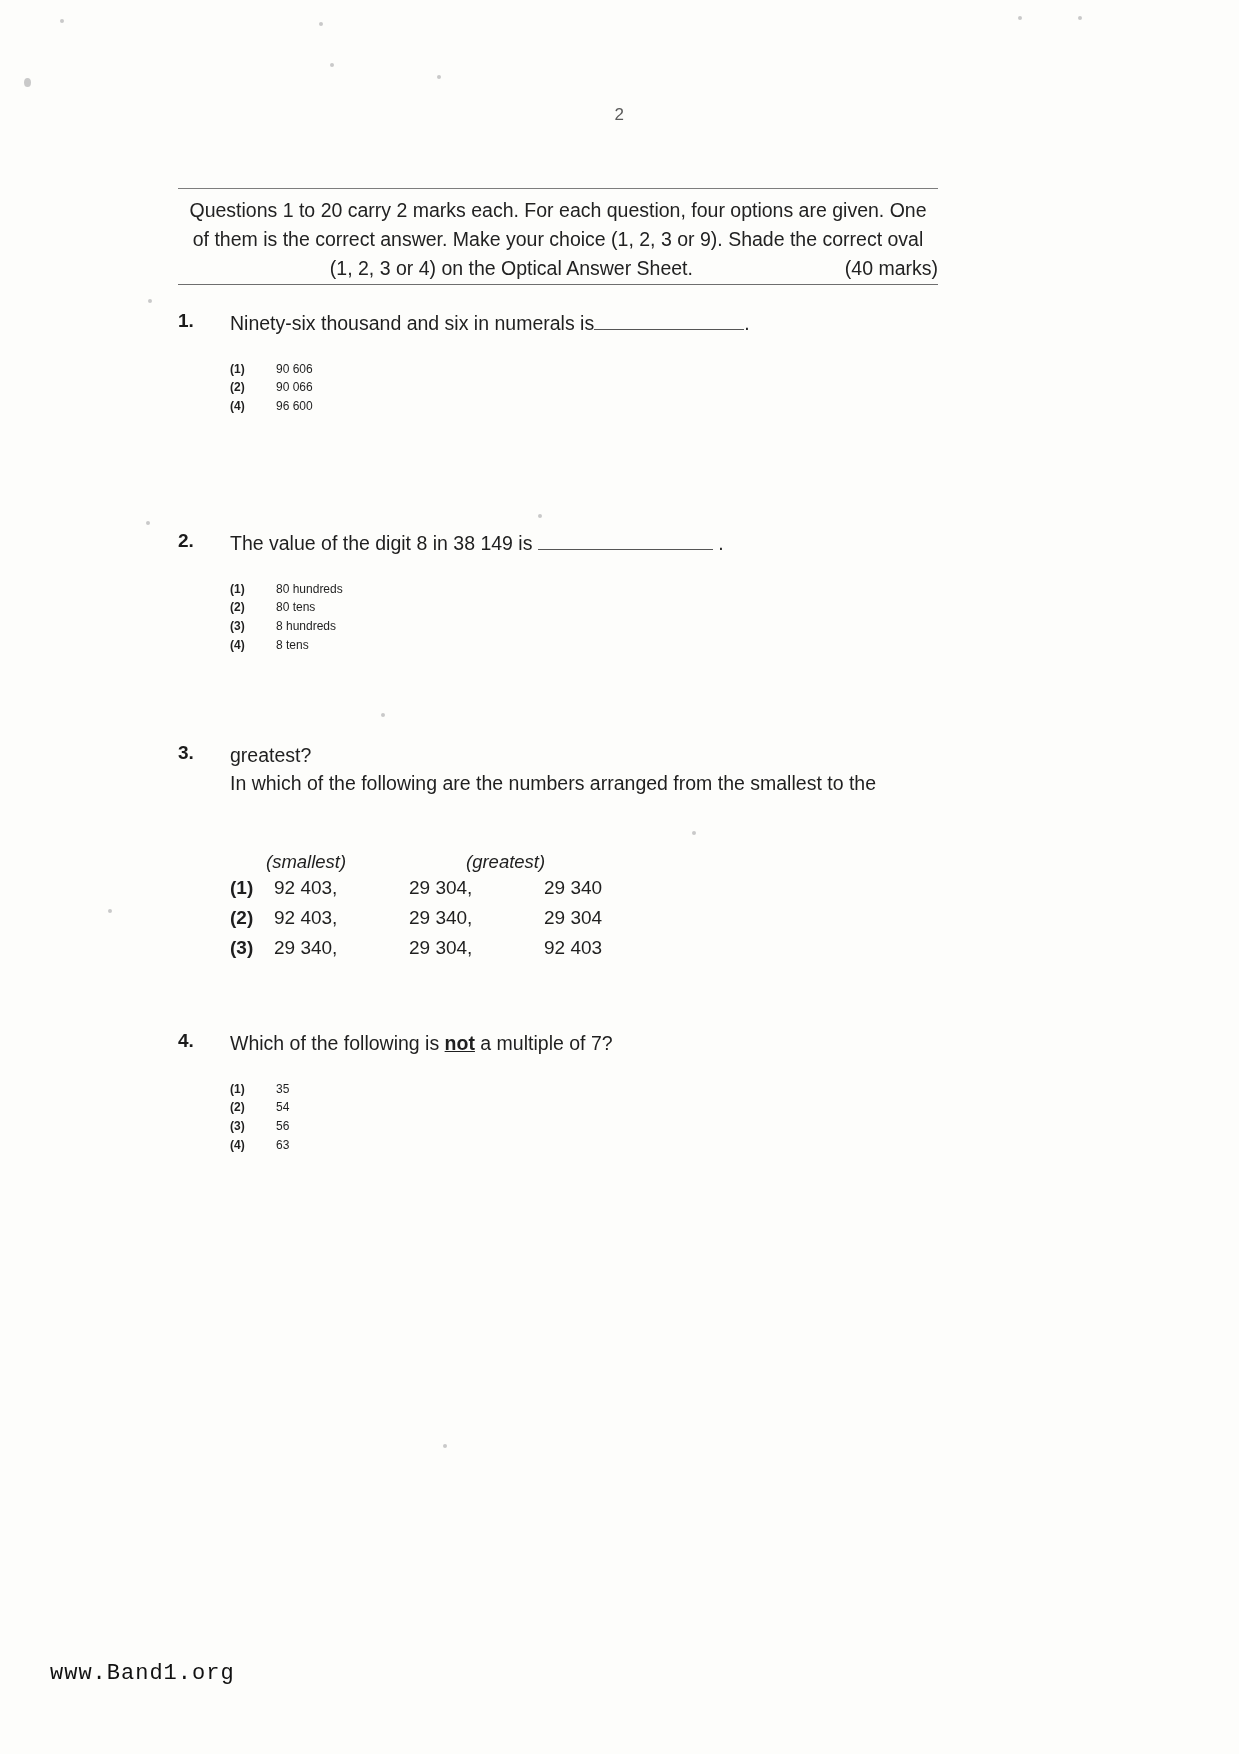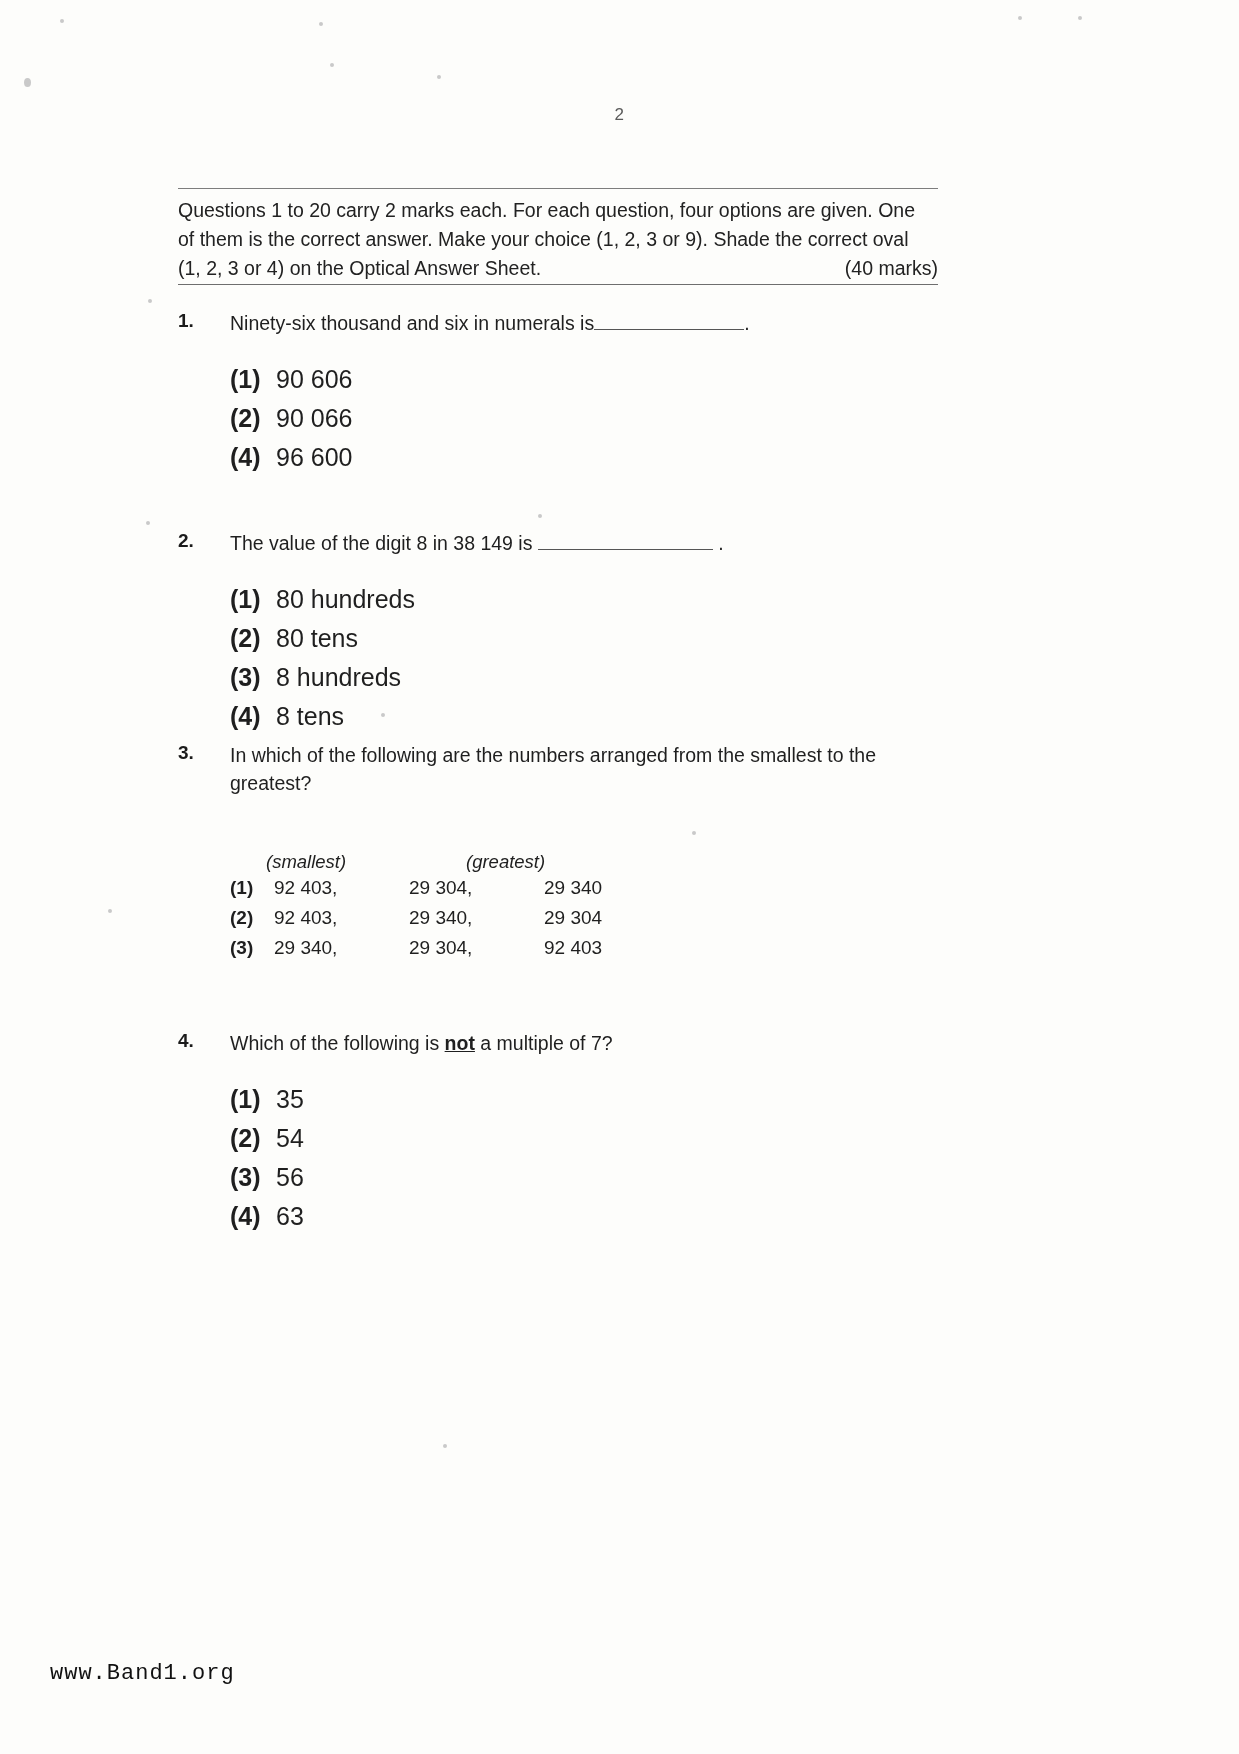--- a/index.html
+++ b/index.html
@@ -40,20 +40,21 @@
     left: 178px;
     width: 760px;
     font-size: 19.5px;
     line-height: 1.48;
     color: #222;
     border-top: 1px solid #7d7d7d;
     padding-top: 7px;
   }
   .instructions .line {
     white-space: nowrap;
+    text-align: center;
   }
   .instructions .marks {
     float: right;
   }
   .instr-line3 {
     position: relative;
   }
   .instr-underline {
     display: inline-block;
     border-bottom: 1px solid #6e6e6e;
@@ -91,21 +92,21 @@
     border-bottom: 1px solid #555;
     height: 14px;
     vertical-align: baseline;
   }
 
   .options {
     margin-left: 52px;
     margin-top: 22px;
   }
   .opt {
-    font-size: 25px;
+    font-size: 12px;
     line-height: 1.56;
     color: #1f1f1f;
     white-space: nowrap;
   }
   .opt .label {
     display: inline-block;
     width: 46px;
     font-weight: bold;
   }
   .opt .val {
@@ -202,22 +203,22 @@
       </div>
       <div class="opt">
         <span class="label">(4)</span><span class="val">8 tens</span>
       </div>
     </div>
   </div>
 
   <div class="question" style="top: 742px;">
     <div class="q-num">3.</div>
     <div class="q-text">
+      <div>greatest?</div>
       <div>In which of the following are the numbers arranged from the smallest to the</div>
-      <div>greatest?</div>
     </div>
 
     <div class="head-row">
       <span class="c1"></span><span class="c2">(smallest)</span><span class="c3">(greatest)</span>
     </div>
 
     <div class="grid-row">
       <span class="label">(1)</span><span class="col">92 403,</span><span class="col">29 304,</span><span class="col last">29 340</span>
     </div>
     <div class="grid-row">

